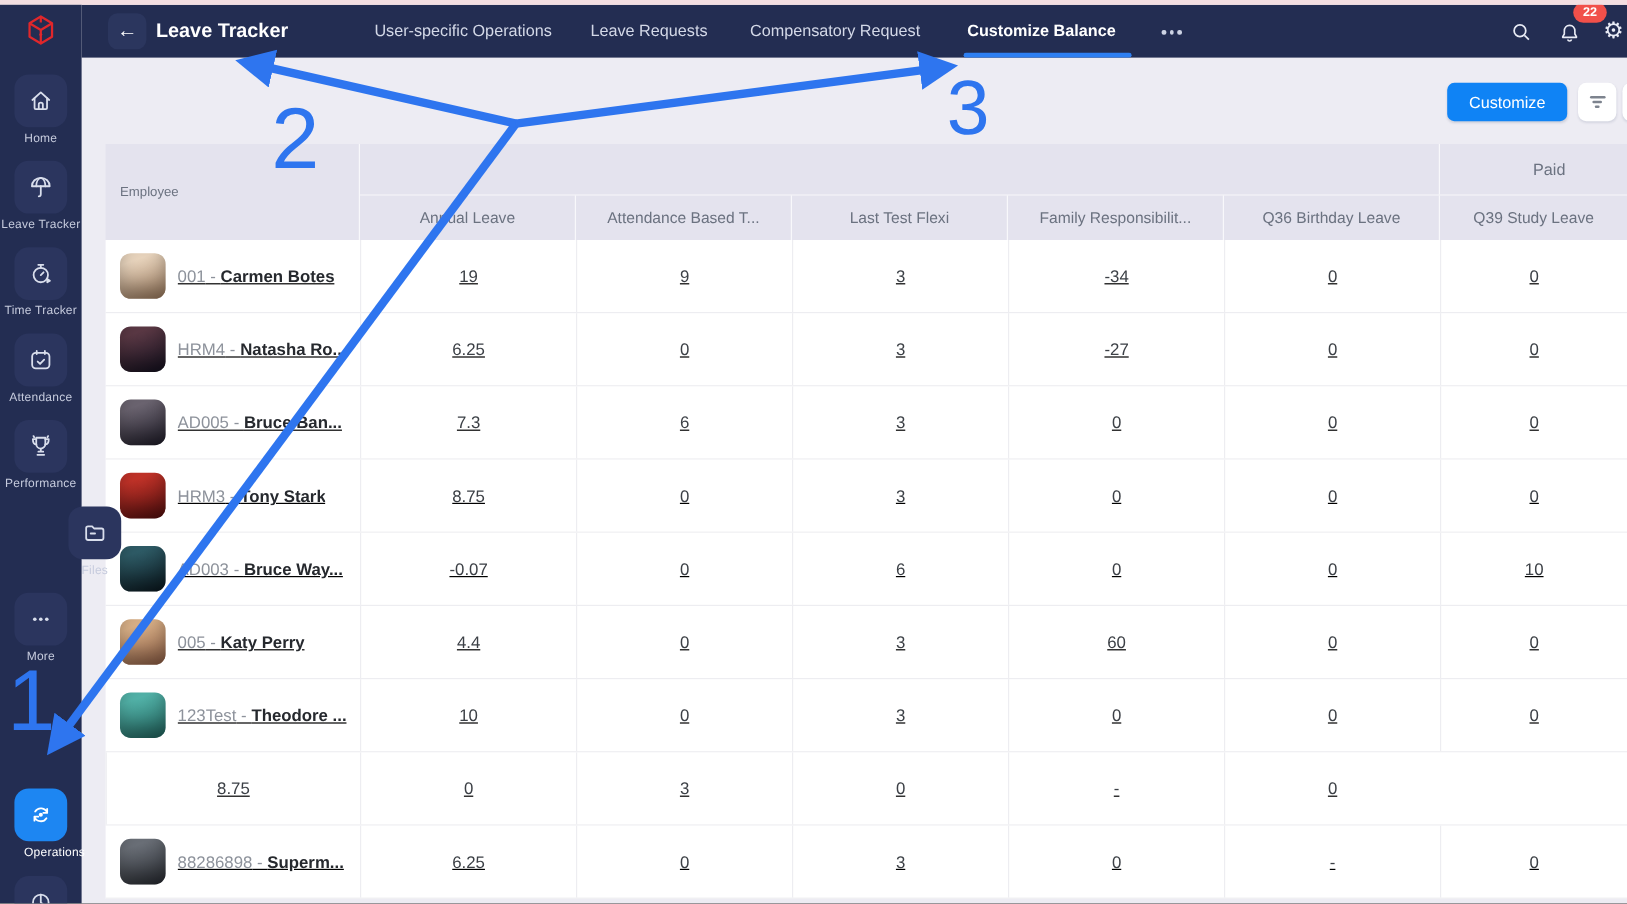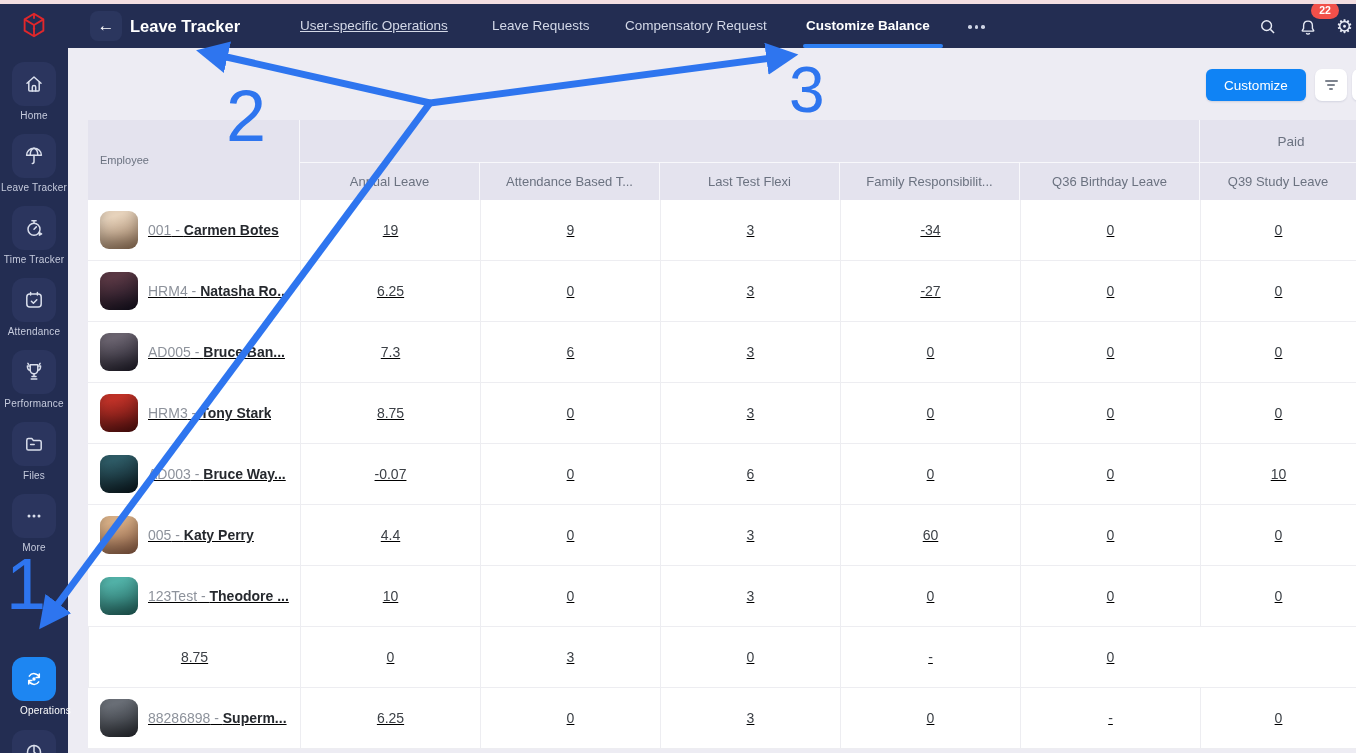--- a/index.html
+++ b/index.html
@@ -11,21 +11,21 @@
   
   .topstrip{ position:absolute; top:0; left:0; width:100%; height:4px; background:var(--strip,#f3dee1); z-index:5;}
   
   .navbar{ position:absolute; top:4px; left:68px; right:0; height:44px; background:var(--navy,#232d52); z-index:4;}
   .back-btn{ position:absolute; left:22px; top:7px; width:32px; height:30px; background:#2b365e; border:none;
     border-radius:8px; color:#fff; font-size:17px; cursor:pointer; line-height:28px;}
   .nav-title{ position:absolute; left:62px; top:13px; color:#fff; font-size:16.5px; font-weight:bold; white-space:nowrap;}
   .tab{ position:absolute; top:14px; color:#d3d8e7; font-size:13.5px; white-space:nowrap; cursor:pointer;}
   .tab.active{ color:#fff; font-weight:bold;}
   .tab-underline{ position:absolute; left:735px; bottom:0; width:140px; height:4px; border-radius:2px; background:var(--underline,#2e7ff2);}
-  .tab-0{left:232px;text-decoration:underline;} .tab-1{left:424px;} .tab-2{left:557px;} .tab-3{left:738px;}
+  .tab-0{left:244px;} .tab-1{left:424px;} .tab-2{left:557px;} .tab-3{left:738px;}
   .more-tabs{ position:absolute; left:900px; top:21px; display:flex; gap:3px; cursor:pointer;}
   .more-tabs i{ width:3.5px; height:3.5px; border-radius:50%; background:#cdd3e4; display:block;}
   .nav-ico{ position:absolute; top:12px; width:22px; height:22px; color:#e8ebf5; cursor:pointer;}
   .nav-ico svg{ width:22px; height:22px; display:block;}
   .ico-search{left:1189px;} .ico-bell{left:1229px; top:13px;}
   .ico-gear{left:1268px; top:9px; font-family:"DejaVu Sans",sans-serif; font-size:19px; line-height:26px; width:auto; height:auto;}
   .badge{ position:absolute; left:1243px; top:-2px; min-width:28px; height:17px; border-radius:9px; background:var(--badge,#f1504a);
     color:#fff; font-size:10.5px; font-weight:bold; text-align:center; line-height:17px; padding:0 5px;}
   
   .sidebar{ position:absolute; top:4px; left:0; bottom:0; width:68px; background:var(--navy,#232d52); z-index:6;}
@@ -141,21 +141,21 @@
             <svg viewBox="0 0 24 24" fill="none" stroke="currentColor" stroke-width="1.5" stroke-linecap="round" stroke-linejoin="round">
               <path d="M8.2 4.8 H15.8 V10 A3.8 3.8 0 0 1 8.2 10 Z"></path>
               <path d="M8.2 6 H5.4 Q5.4 10.3 8.3 10.3 M15.8 6 H18.6 Q18.6 10.3 15.7 10.3"></path>
               <path d="M12 13.8 V16.4 M9.2 19 H14.8 M10 16.4 H14"></path>
               <path d="M5.9 3.4 l.6 1 M18.1 3.4 l-.6 1"></path>
             </svg>
           </span>
     <span class="side-label">Performance</span>
   </div>
 
-  <div class="side-item" style="top: 418px;">
+  <div class="side-item" style="top: 418px; margin-left: 45px;">
     <span class="side-tile">
             <svg viewBox="0 0 24 24" fill="none" stroke="currentColor" stroke-width="1.5" stroke-linecap="round" stroke-linejoin="round">
               <path d="M4.8 8.2 Q4.8 6.6 6.4 6.6 H9.8 L11.4 8.4 H17.6 Q19.2 8.4 19.2 10 V16.4 Q19.2 18 17.6 18 H6.4 Q4.8 18 4.8 16.4 Z"></path>
               <path d="M8.6 12.6 H12.2"></path>
             </svg>
           </span>
     <span class="side-label">Files</span>
   </div>
 
   <div class="side-item" style="top: 490px;">

